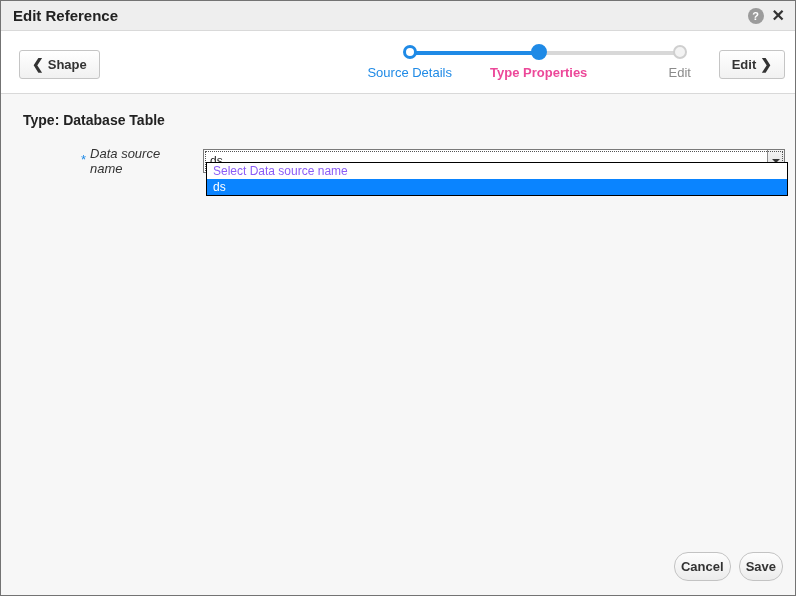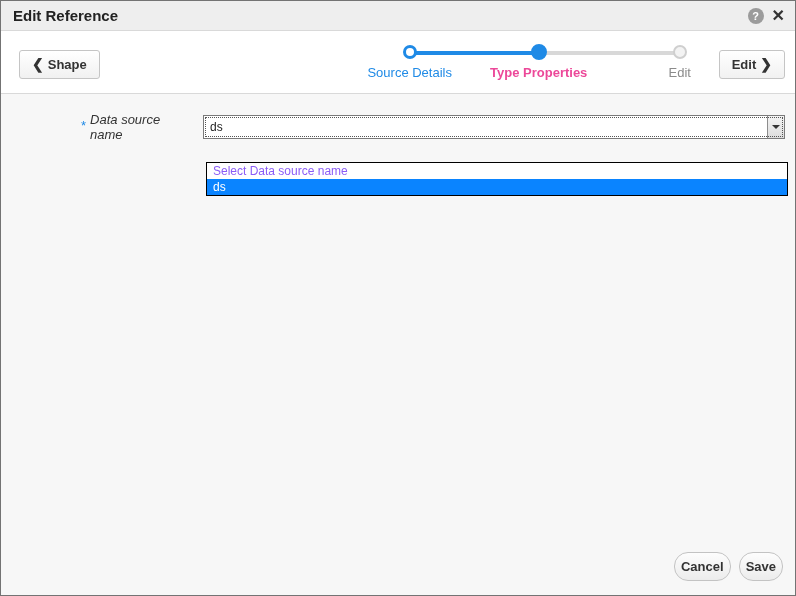--- a/index.html
+++ b/index.html
@@ -270,20 +270,25 @@
       </div>
     </div>
 
     <button class="btn">
       <span>Edit</span>
       <span class="chev">❯</span>
     </button>
   </div>
 
   <div class="body">
+    <div class="type-line">
+      <span>Type:</span>
+      <span> </span>
+      <span>Database Table</span>
+    </div>
 
     <div class="form-row" style="margin-left:58px;">
       <span class="req-mark">*</span>
       <span class="field-label">Data source name</span>
       <div class="combo">
         <div class="combo-val">ds</div>
         <div class="combo-btn">
           <div class="tri"></div>
         </div>
       </div>

